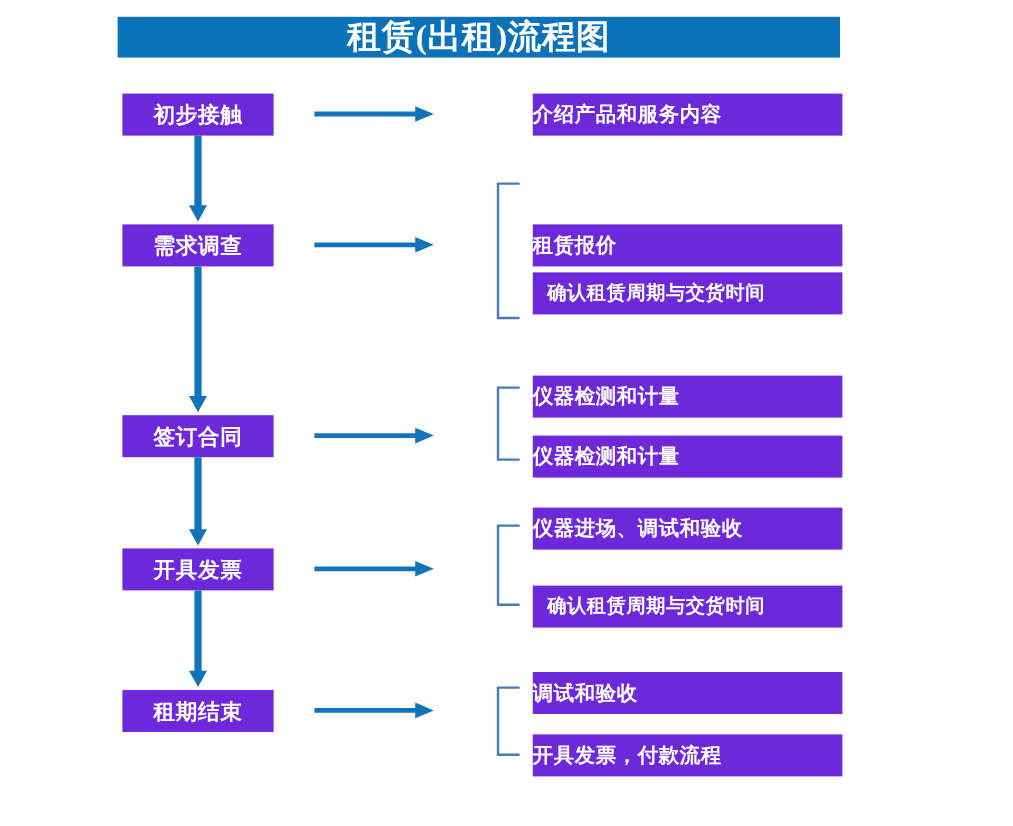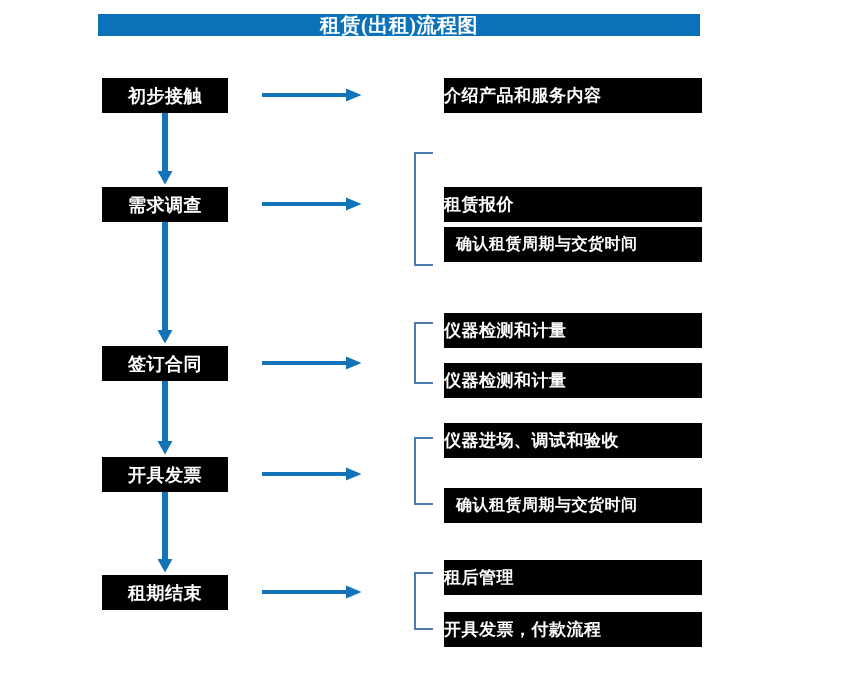--- a/index.html
+++ b/index.html
@@ -15,36 +15,36 @@
     font-family: "Liberation Serif", "DejaVu Serif", serif;
   }
   #canvas {
     position: absolute;
     left: 0; top: 0;
     width: 844px;
     height: 688px;
   }
   .box {
     position: absolute;
-    background: #000000;
+    background: #6d28d9;
     color: #ffffff;
     font-weight: bold;
     display: flex;
     align-items: center;
     box-sizing: border-box;
     white-space: nowrap;
     letter-spacing: 0.5px;
   }
   .title-bar {
     left: 98px;
     top: 14px;
     width: 602px;
-    height: 22px;
+    height: 34px;
     justify-content: center;
-    font-size: 20px;
+    font-size: 28px;
     background: #0b72ba;
   }
   .stage-box {
     width: 126px;
     height: 35px;
     justify-content: center;
     font-size: 18px;
   }
   .detail-box {
     left: 444px;
@@ -95,21 +95,21 @@
   <div class="box detail-box wide-text" style="top:227px;">确认租赁周期与交货时间</div>
 
   <div class="box detail-box" style="top:313px;">仪器检测和计量</div>
 
   <div class="box detail-box" style="top:363px;">仪器检测和计量</div>
 
   <div class="box detail-box" style="top:423px;">仪器进场、调试和验收</div>
 
   <div class="box detail-box wide-text" style="top:488px;">确认租赁周期与交货时间</div>
 
-  <div class="box detail-box" style="top:560px;">租后管理</div>
+  <div class="box detail-box" style="top:560px;">调试和验收</div>
 
   <div class="box detail-box" style="top:612px;">开具发票，付款流程</div>
 
   <div class="arrow-h" style="left:262px; top:88px; width:100px;">
     <svg width="100" height="14" viewBox="0 0 100 14">
       <path d="M0 5 H84 V0.5 L99.5 7 L84 13.5 V9 H0 Z" fill="#1273b8"></path>
     </svg>
   </div>
 
   <div class="arrow-h" style="left:262px; top:197px; width:100px;">

